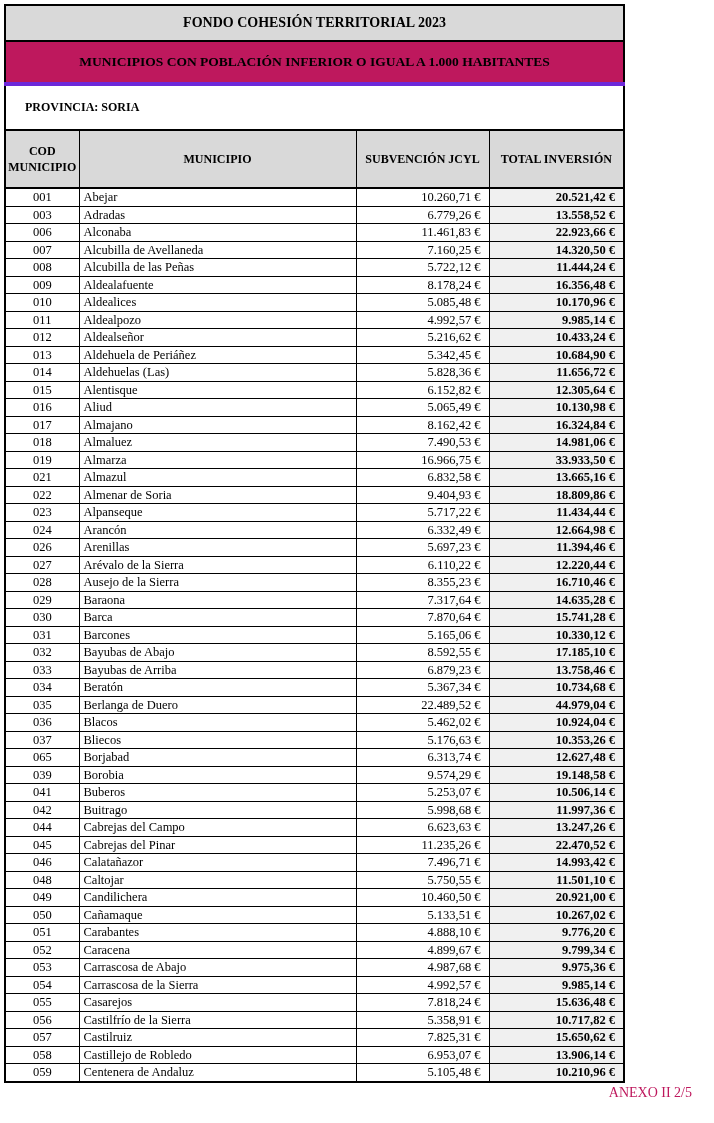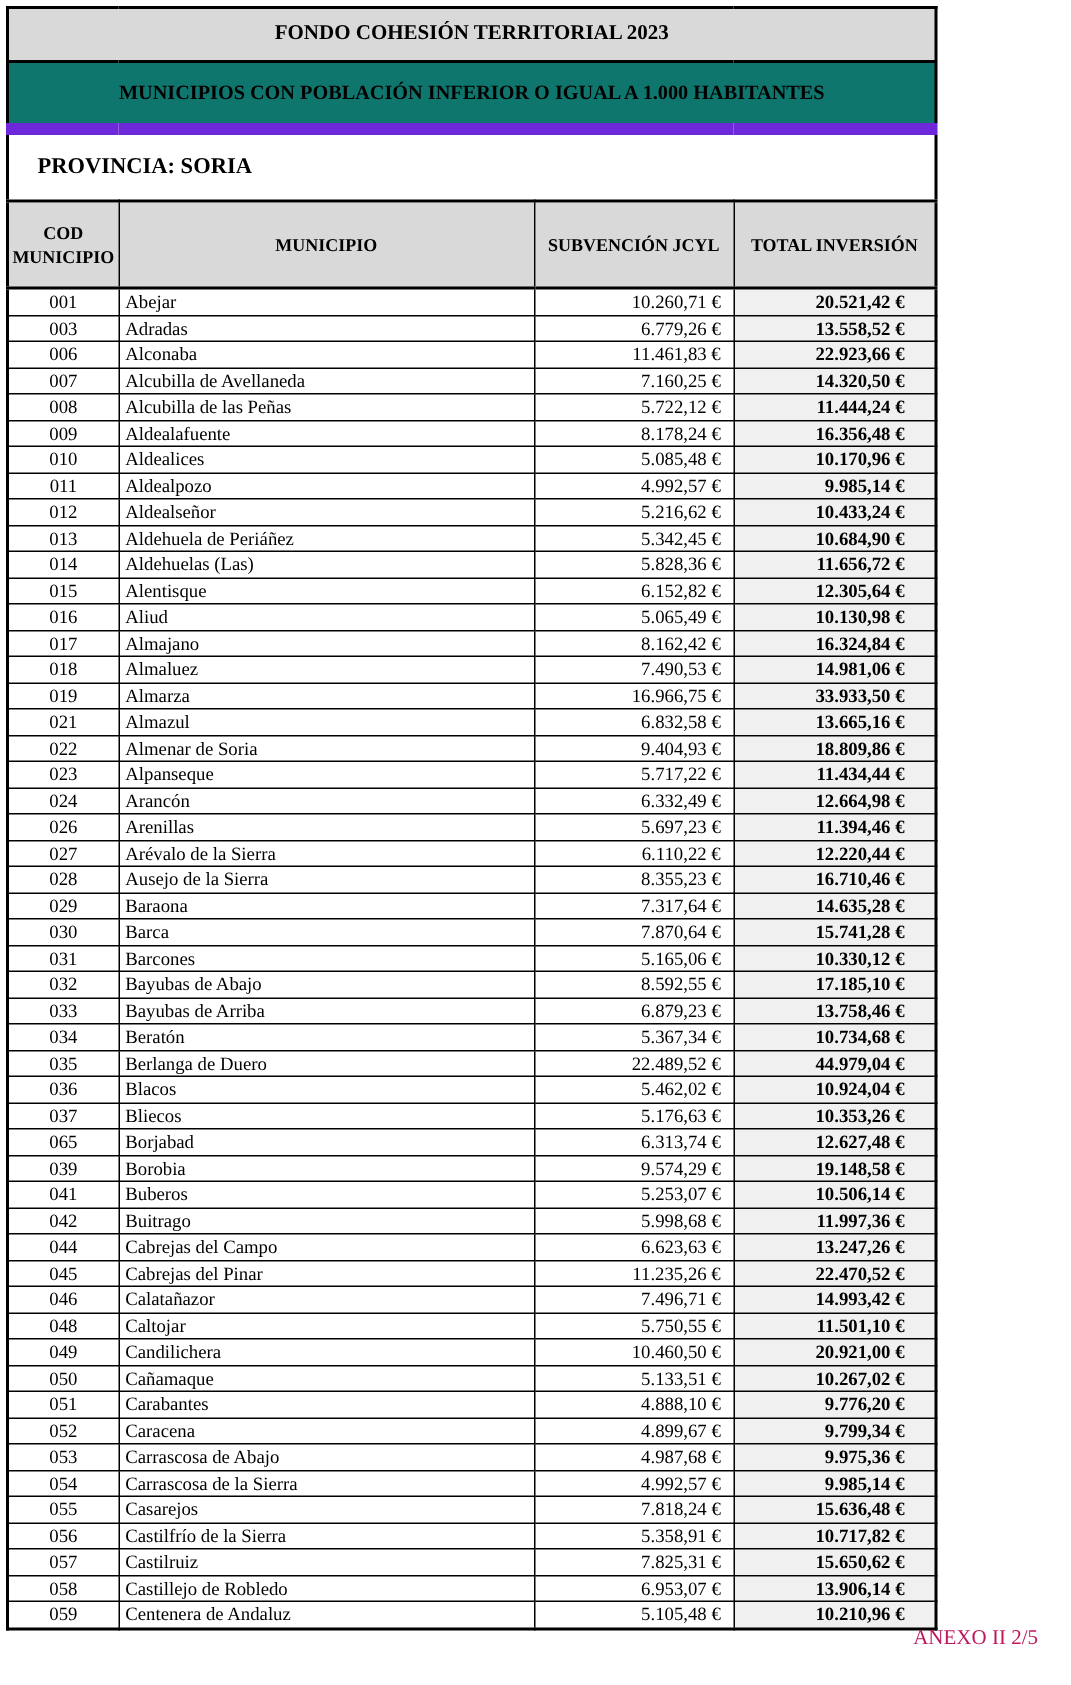--- a/index.html
+++ b/index.html
@@ -32,34 +32,34 @@
     height: 34px;
     background: #d9d9d9;
     text-align: center;
     vertical-align: middle;
     font-weight: bold;
     font-size: 14px;
     border-bottom: 2px solid #000000;
   }
   td.t2 {
     height: 40px;
-    background: #0f766e;
+    background: #be185d;
     text-align: center;
     vertical-align: middle;
     font-weight: bold;
     font-size: 13.5px;
-    border-bottom: 8px solid #6d28d9;
+    border-bottom: 4px solid #6d28d9;
   }
   td.t3 {
     height: 43px;
     background: #ffffff;
     text-align: left;
     vertical-align: middle;
     font-weight: bold;
-    font-size: 15px;
+    font-size: 12px;
     padding-left: 19px;
     border-bottom: 2px solid #000000;
   }
   tr.head-row th {
     height: 56px;
     background: #d9d9d9;
     font-weight: bold;
     font-size: 12px;
     text-align: center;
     vertical-align: middle;
@@ -73,21 +73,21 @@
     font-size: 12.5px;
     line-height: 16.5px;
     vertical-align: middle;
     background: #ffffff;
   }
   tr.data-row td.c0 { text-align: center; }
   tr.data-row td.c1 { text-align: left;  padding-left: 4px; }
   tr.data-row td.c2 { text-align: right; padding-right: 8px; }
   tr.data-row td.c3 {
     text-align: right;
-    padding-right: 20px;
+    padding-right: 8px;
     font-weight: bold;
     background: #f0f0f0;
   }
   .footer-note {
     position: absolute;
     top: 1085px;
     right: 22px;
     font-size: 14px;
     color: #be185d;
   }

